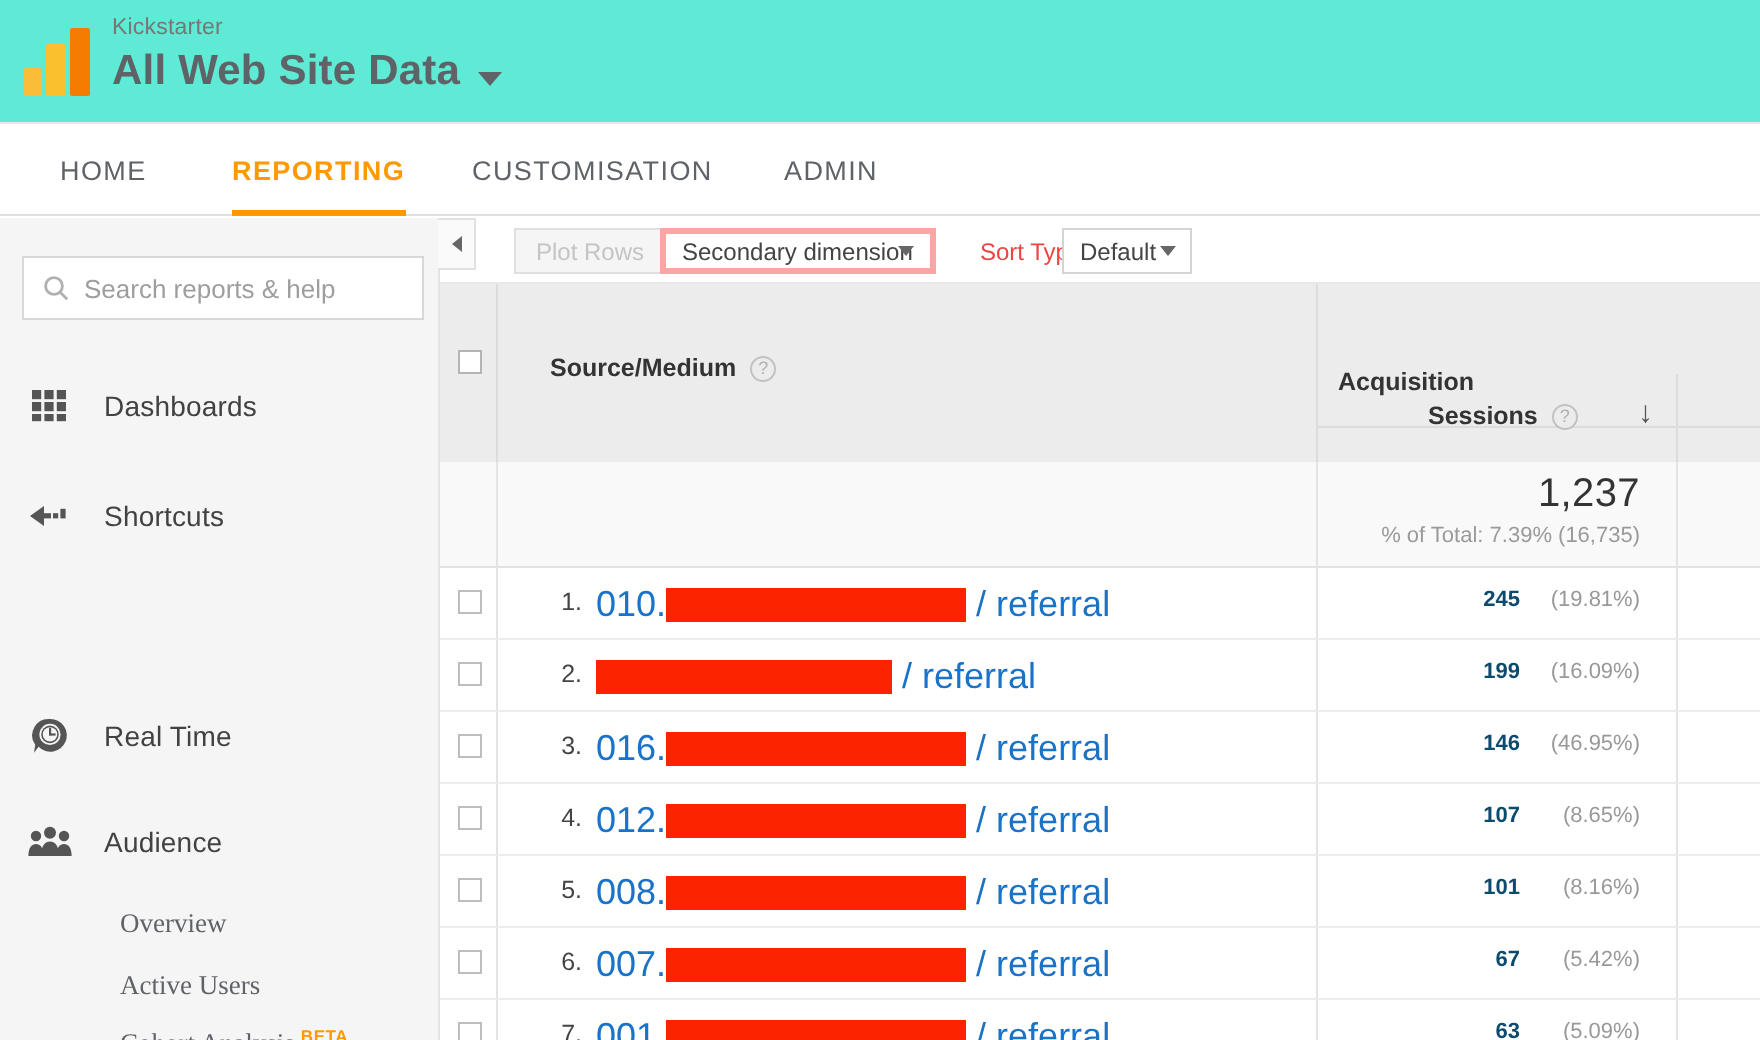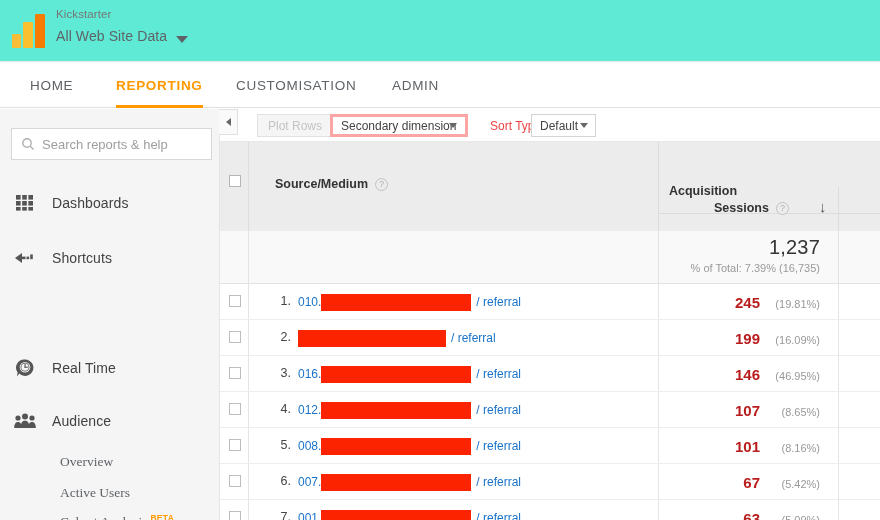--- a/index.html
+++ b/index.html
@@ -27,21 +27,21 @@
   .ga-logo .b1 { left:0;  width:9px;  height:14px; background:#f9bd38; }
   .ga-logo .b2 { left:11px; width:10px; height:26px; background:#fbc02d; }
   .ga-logo .b3 { left:23px; width:10px; height:34px; background:#f57c00; }
 
   .brand-text { position:absolute; left:56px; top:7px; }
   .acct-name {
     font-size:11.5px; color:#777; letter-spacing:.1px; line-height:14px;
   }
   .view-row { display:flex; align-items:center; margin-top:1px; }
   .view-name {
-    font-size:14px; color:#5f6368; font-weight:400; line-height:28px;
+    font-size:21px; color:#5f6368; font-weight:700; line-height:28px;
     letter-spacing:.1px;
   }
   .caret-down {
     width:0;height:0;border-left:6px solid transparent;border-right:6px solid transparent;
     border-top:7px solid #5f6368; margin-left:9px; margin-top:6px;
   }
 
   
   .tabbar {
     position:absolute; left:0; top:62px; width:880px; height:46px;
@@ -234,29 +234,29 @@
   .row-cb {
     position:absolute; left:9px; top:11px; width:12px; height:12px;
     border:1px solid #bdbdbd; background:#fff; cursor:pointer;
   }
   .rank {
     position:absolute; left:20px; top:10px; width:22px; text-align:right;
     font-size:12.5px; color:#444;
   }
   .srcmed {
     position:absolute; left:49px; top:9px; height:18px;
-    display:flex; align-items:center; font-size:12px;
+    display:flex; align-items:center; font-size:18px;
   }
   .src-prefix { color:#1a73c8; }
   .redact { height:17px; background:#fc2400; display:block; }
   .src-suffix { color:#1a73c8; margin-left:5px; }
   .sessval {
     position:absolute; right:18px; top:10px; display:flex; align-items:baseline;
   }
-  .sessnum { font-size:15px; font-weight:bold; color:#b91c1c; }
+  .sessnum { font-size:11px; font-weight:bold; color:#0c4a6e; }
   .sesspct { font-size:11px; color:#999; margin-left:8px; width:52px; text-align:right; }
 </style>
 </head>
 <body>
 
 <div id="app">
 
   <div class="brandbar">
     <div class="ga-logo">
       <div class="b b1"></div>

